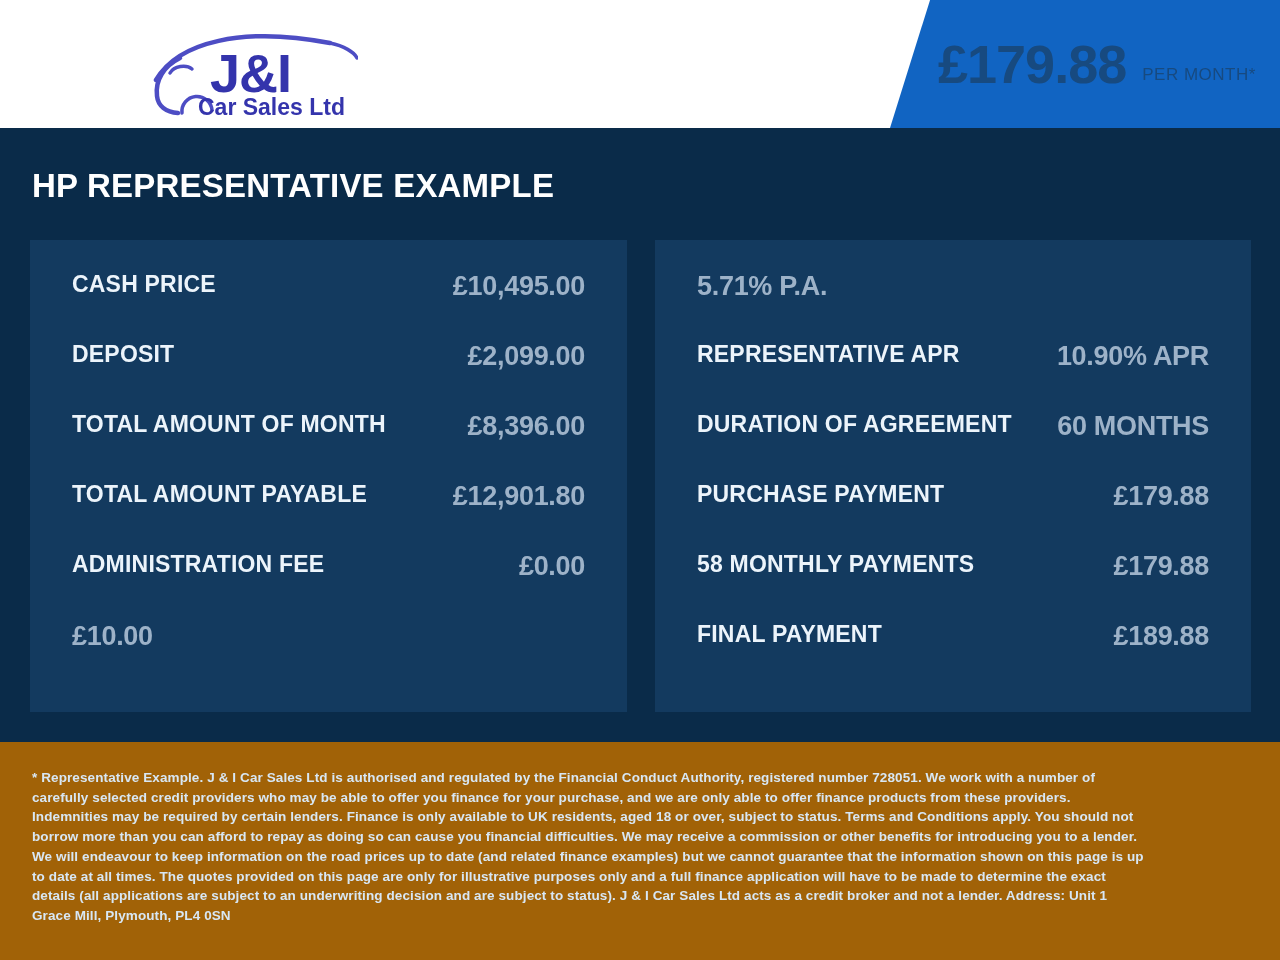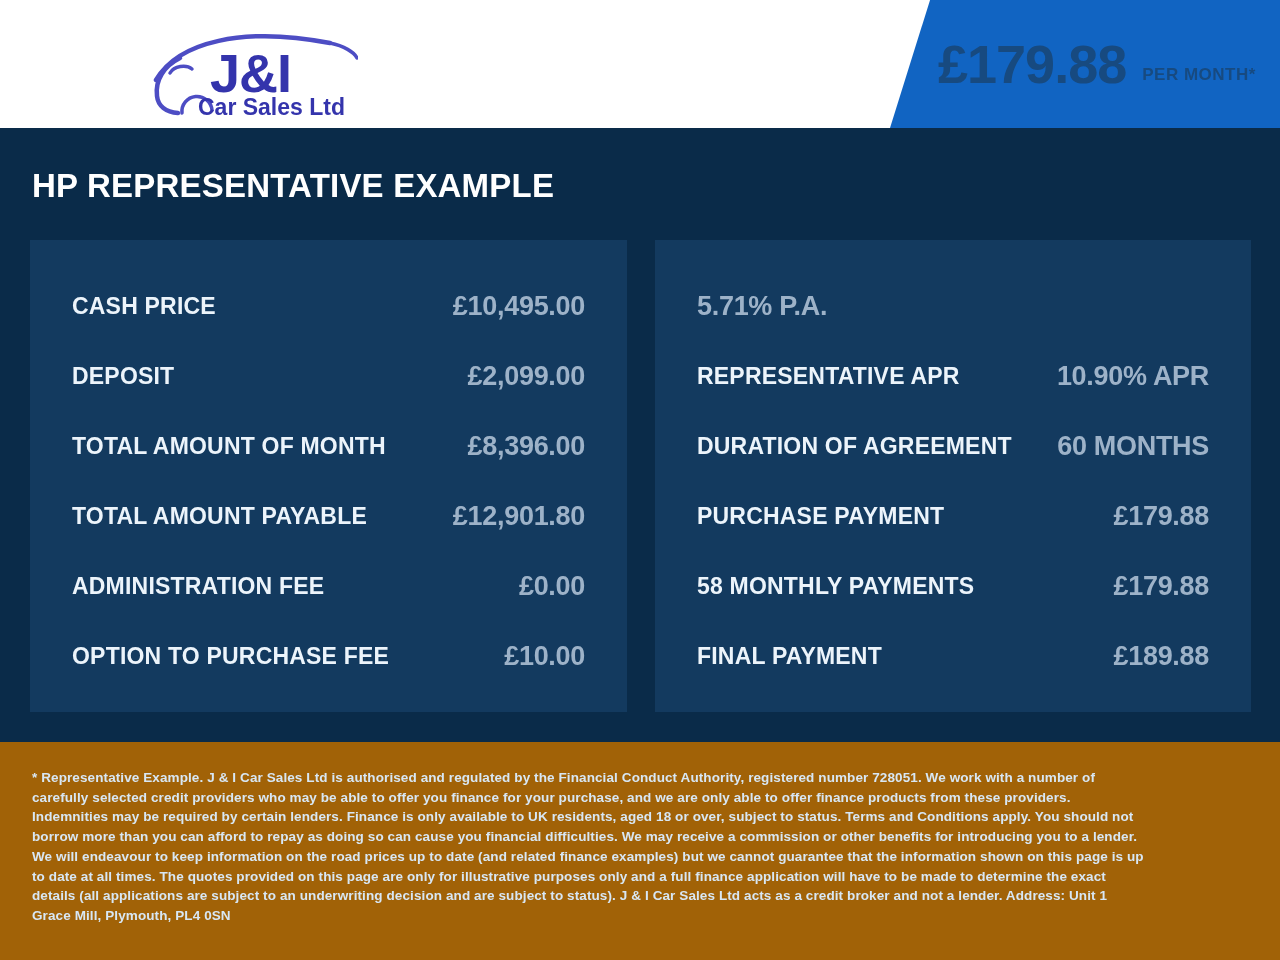--- a/index.html
+++ b/index.html
@@ -58,21 +58,21 @@
   }
   .price-amount {
     font-size: 54px;
     font-weight: bold;
     font-stretch: condensed;
     color: #174a80;
     letter-spacing: -1px;
   }
   .price-period {
     font-size: 17px;
-    font-weight: bold;
+    font-weight: normal;
     color: #174a80;
     letter-spacing: 0.5px;
     margin-left: 16px;
     position: relative;
     top: 11px;
   }
 
   
   .main-title {
     position: absolute;
@@ -88,21 +88,20 @@
     top: 240px;
     height: 472px;
     background: #133a5f;
     padding: 31px 42px 0 42px;
   }
   .panel-left  { left: 30px;  width: 597px; }
   .panel-right { left: 655px; width: 596px; }
   .row {
     height: 70px;
     display: flex;
-    align-items: center;
     justify-content: space-between;
   }
   .row-label {
     font-size: 23px;
     font-weight: bold;
     font-stretch: condensed;
     color: #ecf4fb;
     letter-spacing: 0.2px;
     white-space: nowrap;
   }
@@ -178,21 +177,20 @@
       </div>
       <div class="row">
         <span class="row-label">TOTAL AMOUNT PAYABLE</span>
         <span class="row-value">£12,901.80</span>
       </div>
       <div class="row">
         <span class="row-label">ADMINISTRATION FEE</span>
         <span class="row-value">£0.00</span>
       </div>
       <div class="row">
-        <span class="row-label">OPTION TO PURCHASE FEE</span>
         <span class="row-value">£10.00</span>
       </div>
     </section>
 
     <section class="panel panel-right">
       <div class="row">
         <span class="row-value">5.71% P.A.</span>
       </div>
       <div class="row">
         <span class="row-label">REPRESENTATIVE APR</span>

